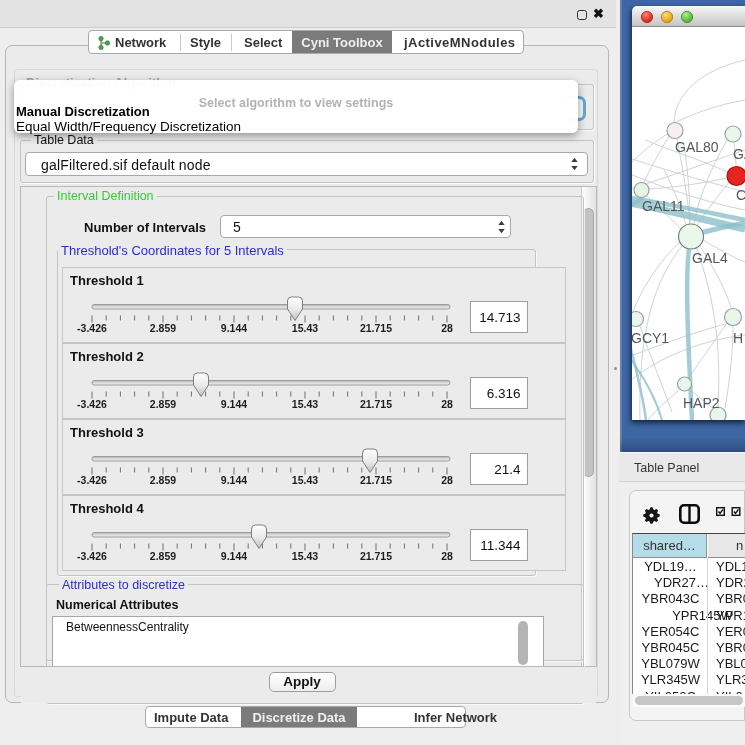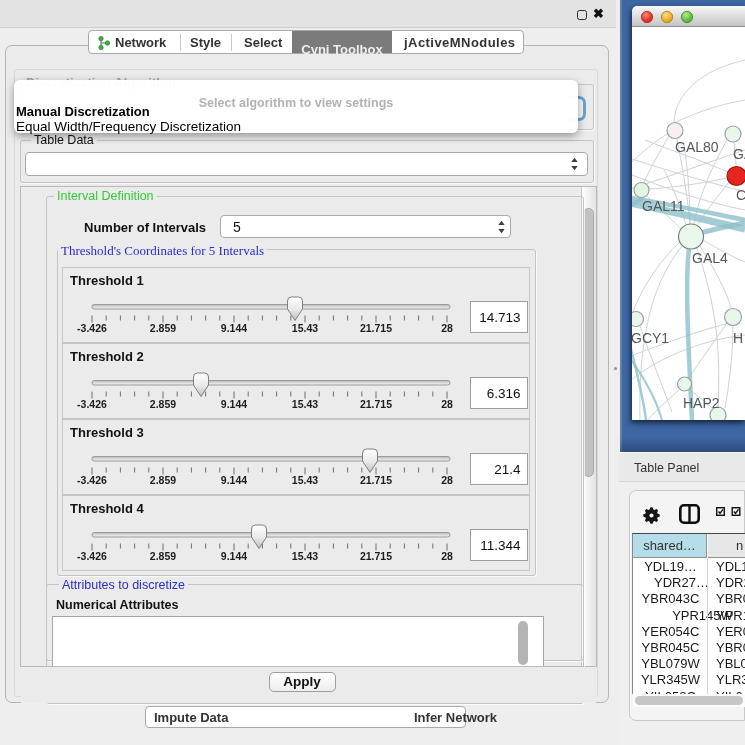--- a/index.html
+++ b/index.html
@@ -1,17 +1,17 @@
 <!DOCTYPE html>
 <html><head><meta charset="utf-8">
 <style>
 * { margin:0; padding:0; box-sizing:border-box; }
 html,body { width:745px; height:745px; font-family:"Liberation Sans", sans-serif; background:#ededed; overflow:hidden; }
 .abs { position:absolute; }
-.thbox { position:absolute; left:62px; width:468px; height:76px; border:1px solid #c6c6c6; background:#ebebeb; }
+.thbox { position:absolute; left:62px; width:504px; height:76px; border:1px solid #c6c6c6; background:#ebebeb; }
 .thlab { position:absolute; left:7px; top:5.5px; font-size:13px; font-weight:bold; color:#111; }
 .valbox { position:absolute; left:406.5px; top:33px; width:58px; height:32px; background:#fff; border:1px solid #9e9e9e; font-size:13.5px; color:#111; text-align:right; padding:8px 6px 0 0; }
 .grp { position:absolute; border:1px solid #c3c3c3; border-radius:3px; box-shadow:inset 0 0 0 0 #fff, 1px 1px 0 rgba(255,255,255,0.7); }
 .gl { position:absolute; background:#ebebeb; padding:0 3px; font-size:12.5px; white-space:nowrap; }
 .tabbar { position:absolute; background:#fff; border:1px solid #a9a9a9; border-radius:4px; display:flex; align-items:center; font-size:13px; font-weight:bold; color:#333; white-space:nowrap; }
 .combo { position:absolute; background:#fff; border:1px solid #a9a9a9; border-radius:4px; font-size:14px; color:#111; }
 .carr { position:absolute; right:14px; top:50%; transform:translateY(-50%); }
 </style></head>
 <body>
 
@@ -32,33 +32,34 @@
     <line x1="3" y1="7" x2="9" y2="7" stroke="#6b8e6b" stroke-width="1.3"></line>
     <circle cx="3" cy="2.6" r="2.2" fill="#4ca64c" stroke="#2e7d32" stroke-width="0.7"></circle>
     <circle cx="9.5" cy="7" r="2.2" fill="#4ca64c" stroke="#2e7d32" stroke-width="0.7"></circle>
     <circle cx="3" cy="11.4" r="2.2" fill="#4ca64c" stroke="#2e7d32" stroke-width="0.7"></circle>
   </svg>
   <div class="abs" style="left:26px;top:4px;">Network</div>
   <div class="abs" style="left:91px;top:3px;width:1px;height:17px;background:#c9c9c9;"></div>
   <div class="abs" style="left:101px;top:4px;">Style</div>
   <div class="abs" style="left:142px;top:3px;width:1px;height:17px;background:#c9c9c9;"></div>
   <div class="abs" style="left:155px;top:4px;">Select</div>
-  <div class="abs" style="left:203px;top:0;width:100px;height:22px;background:#7b7b7b;color:#efefef;text-align:center;padding-top:11px;">Cyni Toolbox</div>
+  <div class="abs" style="left:203px;top:0;width:100px;height:22px;background:#7b7b7b;color:#efefef;text-align:center;padding-top:4px;">Cyni Toolbox</div>
   <div class="abs" style="left:315px;top:4px;letter-spacing:0.45px;">jActiveMNodules</div>
 </div>
 
 <div class="grp" style="left:20px;top:84px;width:574px;height:46px;"></div>
 
 <div class="abs" style="left:26px;top:75px;font-size:13px;font-weight:bold;color:#a3a3a3;">Discretization Algorithm</div>
 
 <div class="abs" style="left:566px;top:96px;width:20px;height:25px;border:3px solid #6ba3d6;border-left:none;border-radius:0 7px 7px 0;background:#f6fafc;"></div>
 
 <div class="grp" style="left:20px;top:140px;width:574px;height:43px;"></div>
 <div class="gl" style="left:31px;top:133px;color:#111;">Table Data</div>
 <div class="combo" style="left:25px;top:152px;width:563px;height:24px;">
+  <div style="padding:4px 0 0 15px;letter-spacing:0.2px;">galFiltered.sif default node</div>
   <svg class="carr" style="right:9px;" width="7" height="13" viewBox="0 0 7 13">
       <path d="M3.5 0.2 L6.7 4.6 H0.3 Z" fill="#3d3d3d"></path>
       <path d="M3.5 12.8 L6.7 8.4 H0.3 Z" fill="#3d3d3d"></path>
     </svg>
 </div>
 
 <div class="abs" style="left:14px;top:80px;width:564px;height:53px;background:rgba(255,255,255,0.97);border-radius:6px;box-shadow:0 3px 9px rgba(0,0,0,0.38);"></div>
 <div class="abs" style="left:14px;top:96px;width:564px;text-align:center;font-size:12.5px;font-weight:bold;color:#b3b3b3;">Select algorithm to view settings</div>
 <div class="abs" style="left:16px;top:104px;font-size:13px;font-weight:bold;color:#000;">Manual Discretization</div>
 <div class="abs" style="left:16px;top:118.5px;font-size:13.5px;color:#000;">Equal Width/Frequency Discretization</div>
@@ -74,21 +75,21 @@
 <div class="abs" style="left:84px;top:220px;font-size:13px;font-weight:bold;color:#111;">Number of Intervals</div>
 <div class="combo" style="left:220px;top:215px;width:291px;height:23px;">
   <div style="padding:3px 0 0 12px;">5</div>
   <svg class="carr" style="right:5px;" width="7" height="13" viewBox="0 0 7 13">
       <path d="M3.5 0.2 L6.7 4.6 H0.3 Z" fill="#3d3d3d"></path>
       <path d="M3.5 12.8 L6.7 8.4 H0.3 Z" fill="#3d3d3d"></path>
     </svg>
 </div>
 
 <div class="grp" style="left:57px;top:249px;width:479px;height:327px;"></div>
-<div class="gl" style="left:58px;top:243px;color:#2b2bd0;font-size:13px;font-family:Liberation Serif, serif;">Threshold's Coordinates for 5 Intervals</div>
+<div class="gl" style="left:58px;top:243px;color:#2b2bd0;font-size:13px;">Threshold's Coordinates for 5 Intervals</div>
 
 <div class="thbox" style="top:266.5px">
   <div class="thlab">Threshold 1</div>
   <svg width="468" height="76" style="position:absolute;left:0;top:0" font-family="Liberation Sans, sans-serif">
     <rect x="29" y="36.5" width="358" height="4.5" rx="2.2" fill="url(#trk266.5)" stroke="#9a9a9a" stroke-width="1"></rect>
     <defs>
         <linearGradient id="trk266.5" x1="0" y1="0" x2="0" y2="1">
       <stop offset="0" stop-color="#b5b5b5"></stop>
           <stop offset="0.5" stop-color="#d9d9d9"></stop>
           <stop offset="1" stop-color="#f2f2f2"></stop>
@@ -289,29 +290,31 @@
 <text x="384.0" y="64" text-anchor="middle" font-size="10.5" font-weight="bold" fill="#1c1c1c">28</text>
     <path d="M 188.5 33 a4 4 0 0 1 4 -4 h7 a4 4 0 0 1 4 4 v8 l-7.5 11.5 l-7.5 -11.5 z" fill="url(#thg494.5)" stroke="#7e7e7e" stroke-width="1"></path>
   </svg>
   <div class="valbox">11.344</div>
 </div>
 
 <div class="grp" style="left:46px;top:584px;width:538px;height:120px;"></div>
 <div class="gl" style="left:59px;top:578px;color:#2b2bd0;">Attributes to discretize</div>
 <div class="abs" style="left:56px;top:598px;font-size:12.5px;font-weight:bold;color:#111;">Numerical Attributes</div>
 <div class="abs" style="left:52px;top:616px;width:492px;height:50px;background:#fff;border:1px solid #a6a6a6;border-bottom:none;font-size:12px;color:#111;overflow:hidden;">
+  <div style="padding:3px 0 0 13px;">BetweennessCentrality</div>
 </div>
 <div class="abs" style="left:518px;top:621px;width:10px;height:44px;background:#b4b4b4;border-radius:5px;"></div>
 
 <div class="abs" style="left:21px;top:667px;width:575px;height:36px;background:#ebebeb;"></div>
 
 <div class="abs" style="left:268.5px;top:671.5px;width:67px;height:20px;background:linear-gradient(#ffffff,#ededed);border:1px solid #9e9e9e;border-radius:5px;text-align:center;font-size:13.5px;font-weight:bold;color:#111;padding-top:1px;">Apply</div>
 
 <div class="tabbar" style="left:145px;top:705.5px;width:321px;height:22px;font-size:13px;">
   <div class="abs" style="left:8px;top:3.5px;">Impute Data</div>
+  <div class="abs" style="left:95px;top:0;width:116px;height:20px;background:#7b7b7b;color:#efefef;text-align:center;padding-top:3.5px;">Discretize Data</div>
   <div class="abs" style="left:221px;top:3.5px;padding-left:47px;">Infer Network</div>
 </div>
 
 <div class="abs" style="left:614px;top:367px;width:3px;height:3px;background:#909090;border-radius:50%;"></div>
 
 <div class="abs" style="left:620px;top:0;width:125px;height:452px;background:#3d66a3;"></div>
 <div class="abs" style="left:620px;top:0;width:2px;height:452px;background:#6181ae;"></div>
 <div class="abs" style="left:620px;top:438px;width:125px;height:14px;background:linear-gradient(rgba(0,0,0,0),rgba(0,0,0,0.25));"></div>
 
 <div class="abs" style="left:632px;top:6px;width:113px;height:414px;box-shadow:-1px 2px 4px rgba(10,20,40,0.55), 0 3px 6px rgba(0,0,0,0.4);border-radius:5px 0 0 0;"></div>

